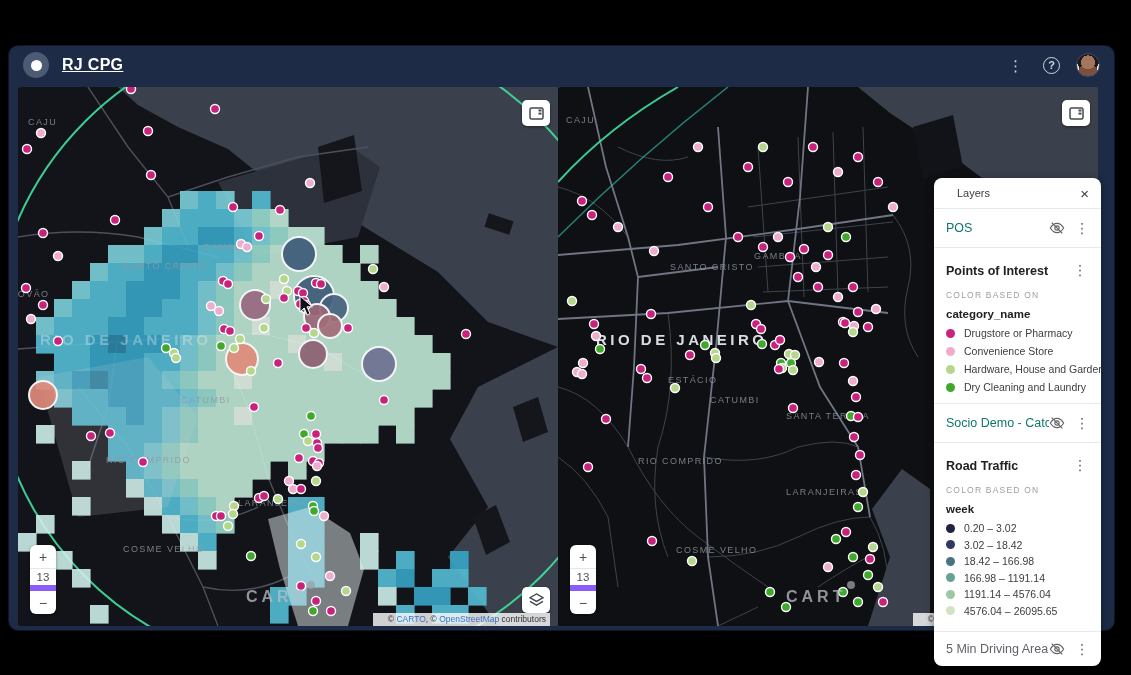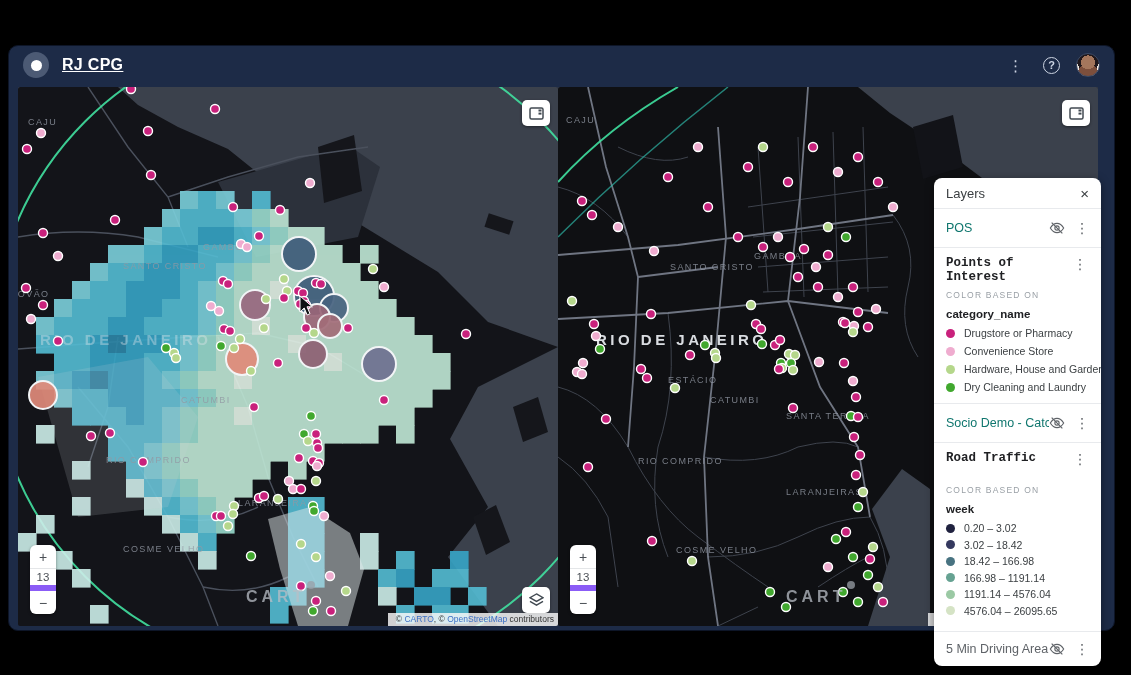--- a/index.html
+++ b/index.html
@@ -33,43 +33,43 @@
              box-shadow:0 1px 3px rgba(0,0,0,.45); display:flex; align-items:center; justify-content:center; cursor:pointer; z-index:3;}
   .split-btn { right:8px; top:13px; }
   .basemap-btn { right:8px; bottom:13px; }
 
   .zoomctl { position:absolute; left:12px; bottom:12px; width:26px; background:#fff; border-radius:6px;
              box-shadow:0 1px 3px rgba(0,0,0,.45); overflow:hidden; z-index:3; }
   .zoomctl .zc { height:23px; display:flex; align-items:center; justify-content:center;
                  color:#4a4f55; font-size:14px; cursor:pointer; }
   .zoomctl .zc.level { border-top:1px solid #e4e6e8; border-bottom:6px solid #8b5cf6; font-size:11.5px; cursor:default; }
 
-  .attribution { position:absolute; right:0; bottom:0; background:rgba(250,250,250,.82); color:#333;
-                 font-size:8.5px; padding:1px 4px 2px 8px; z-index:3; white-space:nowrap;margin-left:12px; }
+  .attribution { position:absolute; right:8px; bottom:0; background:rgba(250,250,250,.82); color:#333;
+                 font-size:8.5px; padding:1px 4px 2px 15px; z-index:3; white-space:nowrap;margin-left:12px; }
   .attribution a { color:#3b6fc4; text-decoration:none; cursor:pointer; }
 
   .watermark { position:absolute; left:228px; bottom:20px; z-index:2; display:flex; align-items:center; opacity:.75; }
   .watermark .wm-letters { color:#b9bec6; font-size:16px; font-weight:700; letter-spacing:4px;margin-top:24px; }
   .watermark .wm-dot { width:8px; height:8px; border-radius:50%; background:#9aa0a8; margin-left:1px; }
 
   
   .layers-panel { position:absolute; left:934px; top:178px; width:167px; background:#fff; border-radius:8px;
                   box-shadow:0 2px 10px rgba(0,0,0,.4); z-index:10; overflow:hidden; }
   .lp-header { height:30px; display:flex; align-items:center; padding:0 12px; }
-  .lp-title { font-size:13px; color:#3c4043; font-weight:500; }
+  .lp-title { font-size:11px; color:#3c4043; font-weight:500;margin-left:11px; }
   .lp-close { margin-left:auto; color:#3c4043; font-size:15px; line-height:1; cursor:pointer; }
   .lp-divider { height:1px; background:#e8eaed; }
   .lp-row { height:38px; display:flex; align-items:center; padding:0 10px 0 12px; }
   .lp-row .lp-label { font-size:12.5px; color:#0f766e; flex:1; white-space:nowrap; overflow:hidden; }
   .lp-row .icons { display:flex; align-items:center; gap:8px; }
   .eyeoff { width:16px; height:16px; cursor:pointer; }
   .eyeoff path, .eyeoff circle { stroke:#5f6368; stroke-width:1.7; fill:none; }
   .lp-kebab { color:#5f6368; font-size:14px; cursor:pointer; padding:0 2px; }
   .lp-section { padding:8px 12px 10px 12px; }
-  .lp-sec-head { display:flex; align-items:flex-start; height:22px;font-family:Liberation Mono, monospace; }
+  .lp-sec-head { display:flex; align-items:flex-end; height:22px; }
   .lp-sec-title { font-size:12.5px; font-weight:700; color:#202124; flex:1; }
   .lp-cbo { font-size:8.5px; letter-spacing:1.2px; color:#9aa0a6; margin-top:12px; }
   .lp-attr { font-size:11.5px; color:#202124; font-weight:600; margin-top:8px; }
   .legend { margin-top:7px;text-align:center; }
   .legend .li { display:flex; align-items:center; margin-bottom:6px; }
   .legend .li:last-child { margin-bottom:0; }
   .legend .dot { width:9px; height:9px; border-radius:50%; margin-right:9px; flex:0 0 auto; }
   .legend .ltext { font-size:10.5px; color:#3c4043; white-space:nowrap; }
   .legend.compact .li { margin-bottom:4.5px; }
 </style>

